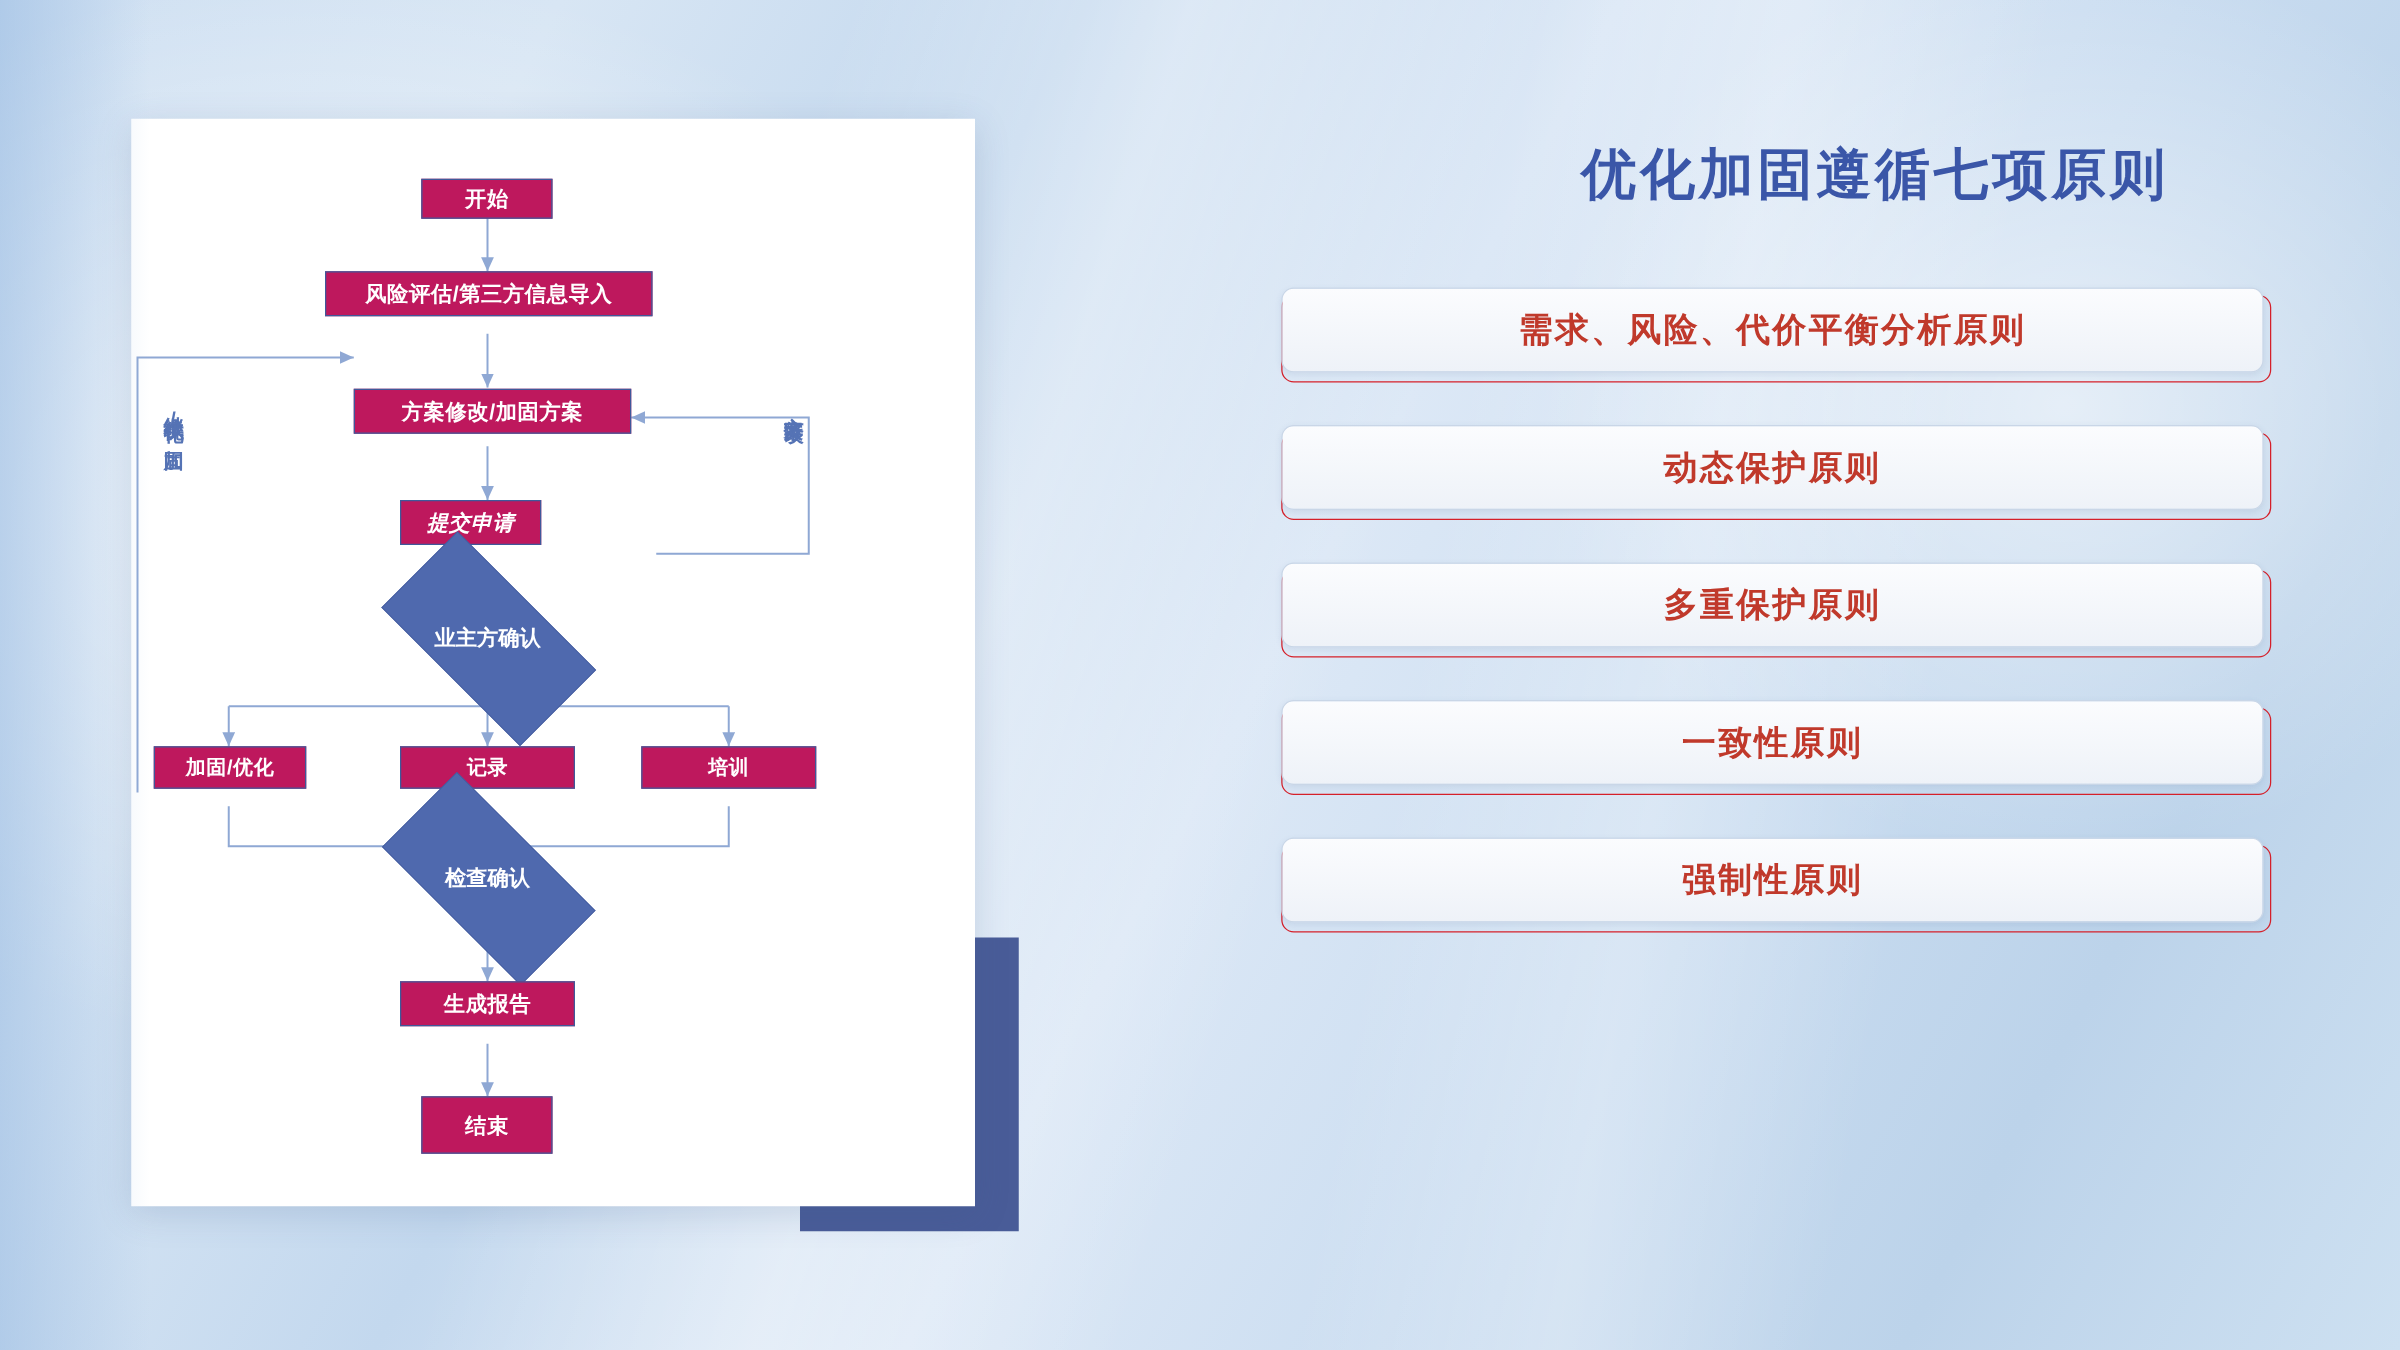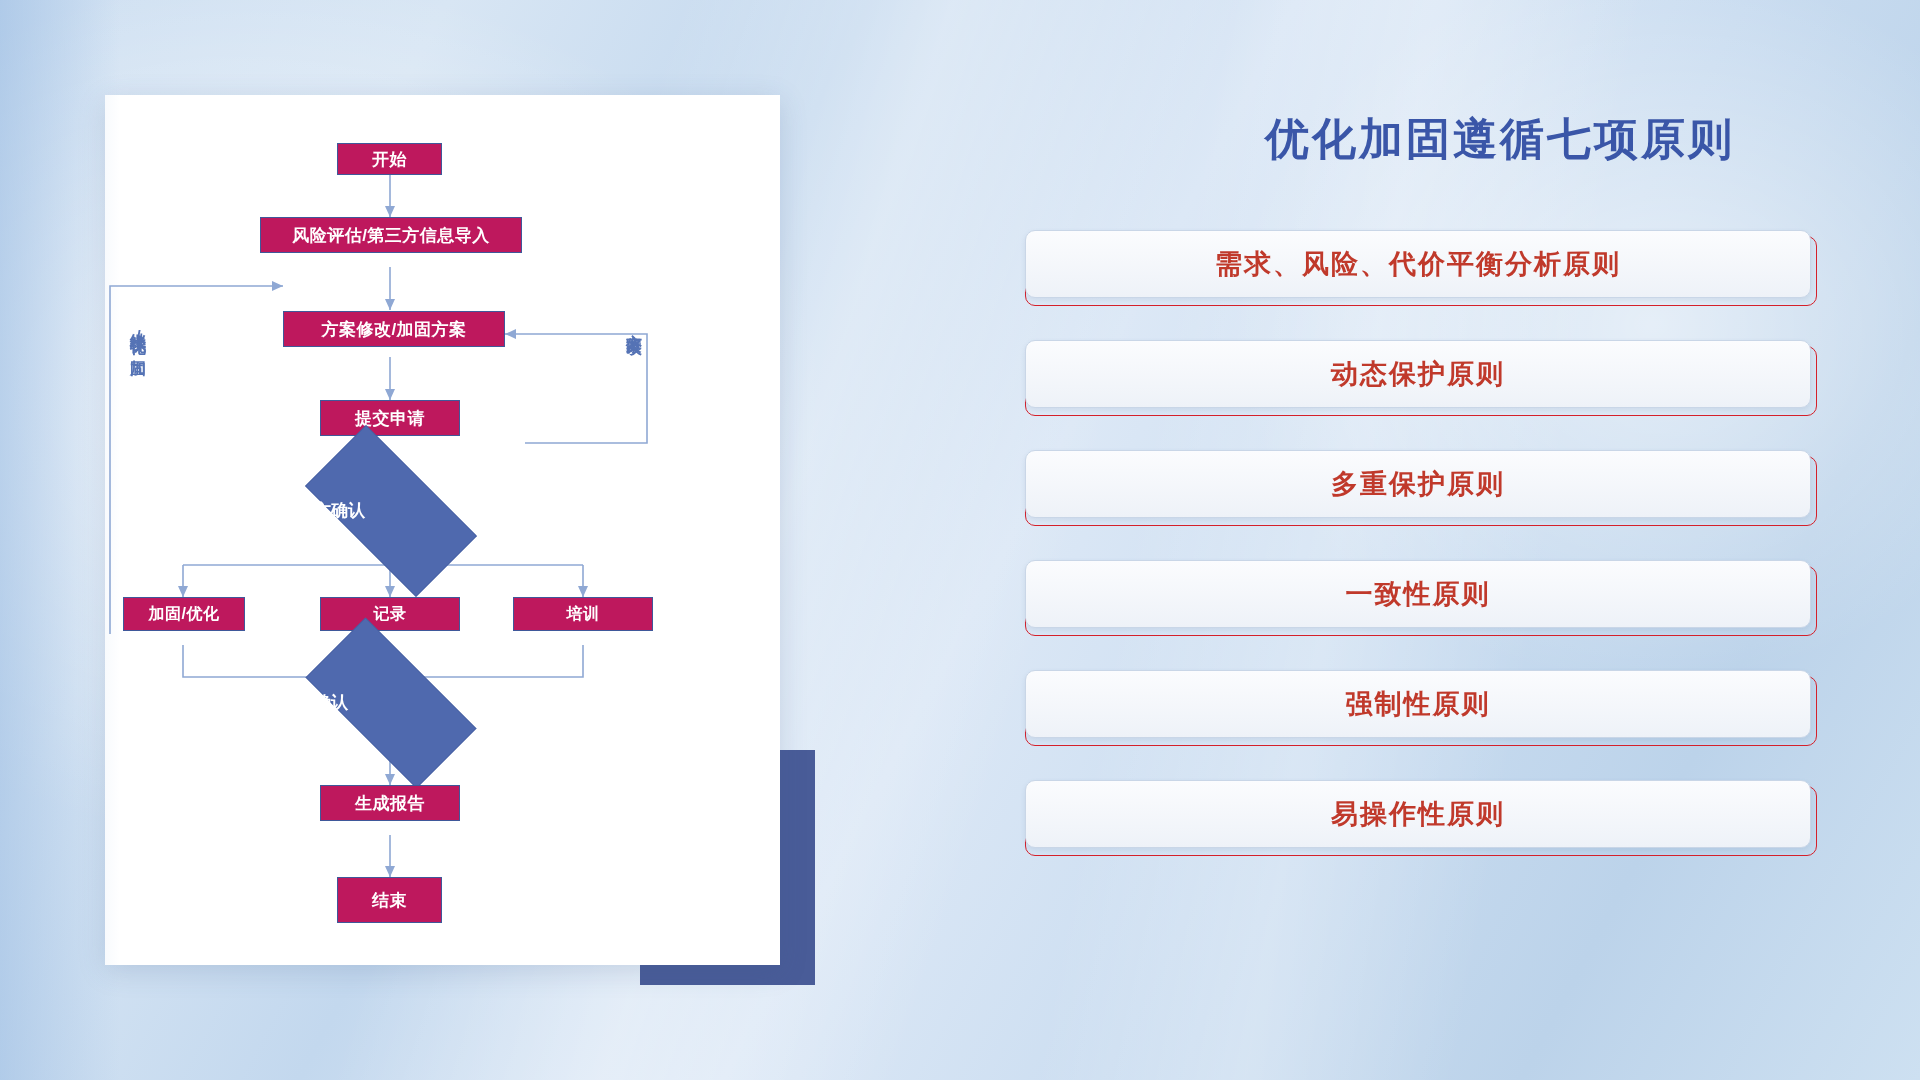--- a/index.html
+++ b/index.html
@@ -80,21 +80,21 @@
     background: #be185d;
     border: 1px solid #3f589a;
     white-space: nowrap;
     letter-spacing: 0.5px;
   }
   .node.small { font-size: 16px; }
   .diamond-wrap {
     position: absolute;
     display: flex;
     align-items: center;
-    justify-content: flex-start;
+    justify-content: center;
   }
   .diamond-shape {
     position: absolute;
     left: 0; top: 0;
     width: 100%;
     height: 100%;
     background: #4f69ae;
     transform: rotate(45deg) scale(0.707);
     border: 1px solid #3f589a;
   }
@@ -219,21 +219,21 @@
       <div class="vlabel" style="left:24px; top:225px; height:150px;">继续优化/加固</div>
 
       <div class="vlabel" style="left:520px; top:225px; height:110px;">方案修改</div>
 
       <div class="node" style="left:232px; top:48px; width:105px; height:32px;">开始</div>
 
       <div class="node" style="left:155px; top:122px; width:262px; height:36px;">风险评估/第三方信息导入</div>
 
       <div class="node" style="left:178px; top:216px; width:222px; height:36px;">方案修改/加固方案</div>
 
-      <div class="node" style="left:215px; top:305px; width:140px; height:36px;">提交申请</div>
+      <div class="node" style="left:215px; top:305px; width:113px; height:36px;font-style:italic;">提交申请</div>
 
       <div class="diamond-wrap" style="left:175px; top:355px; width:220px; height:120px;">
         <div class="diamond-shape"></div>
         <div class="diamond-label">业主方确认</div>
       </div>
 
       <div class="node small" style="left:18px; top:502px; width:122px; height:34px;">加固/优化</div>
 
       <div class="node small" style="left:215px; top:502px; width:140px; height:34px;">记录</div>
 
@@ -274,20 +274,16 @@
     <div class="bar-row">
       <div class="bar-accent"></div>
       <div class="bar-face">一致性原则</div>
     </div>
 
     <div class="bar-row">
       <div class="bar-accent"></div>
       <div class="bar-face">强制性原则</div>
     </div>
 
-    <div class="bar-row">
-      <div class="bar-accent"></div>
-      <div class="bar-face">易操作性原则</div>
-    </div>
 
   </div>
 
 </div>
 
 </body></html>

